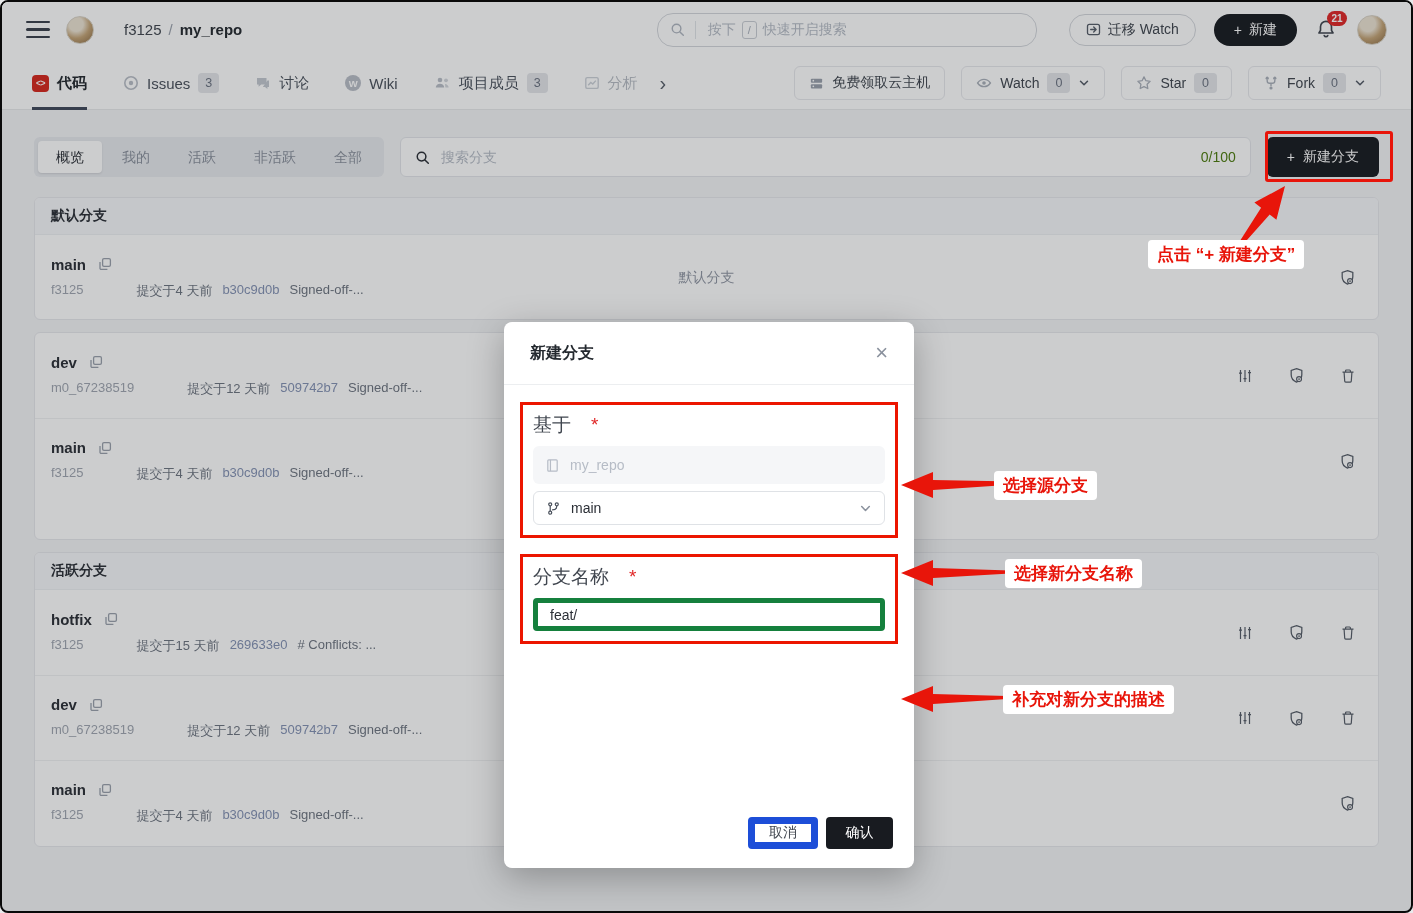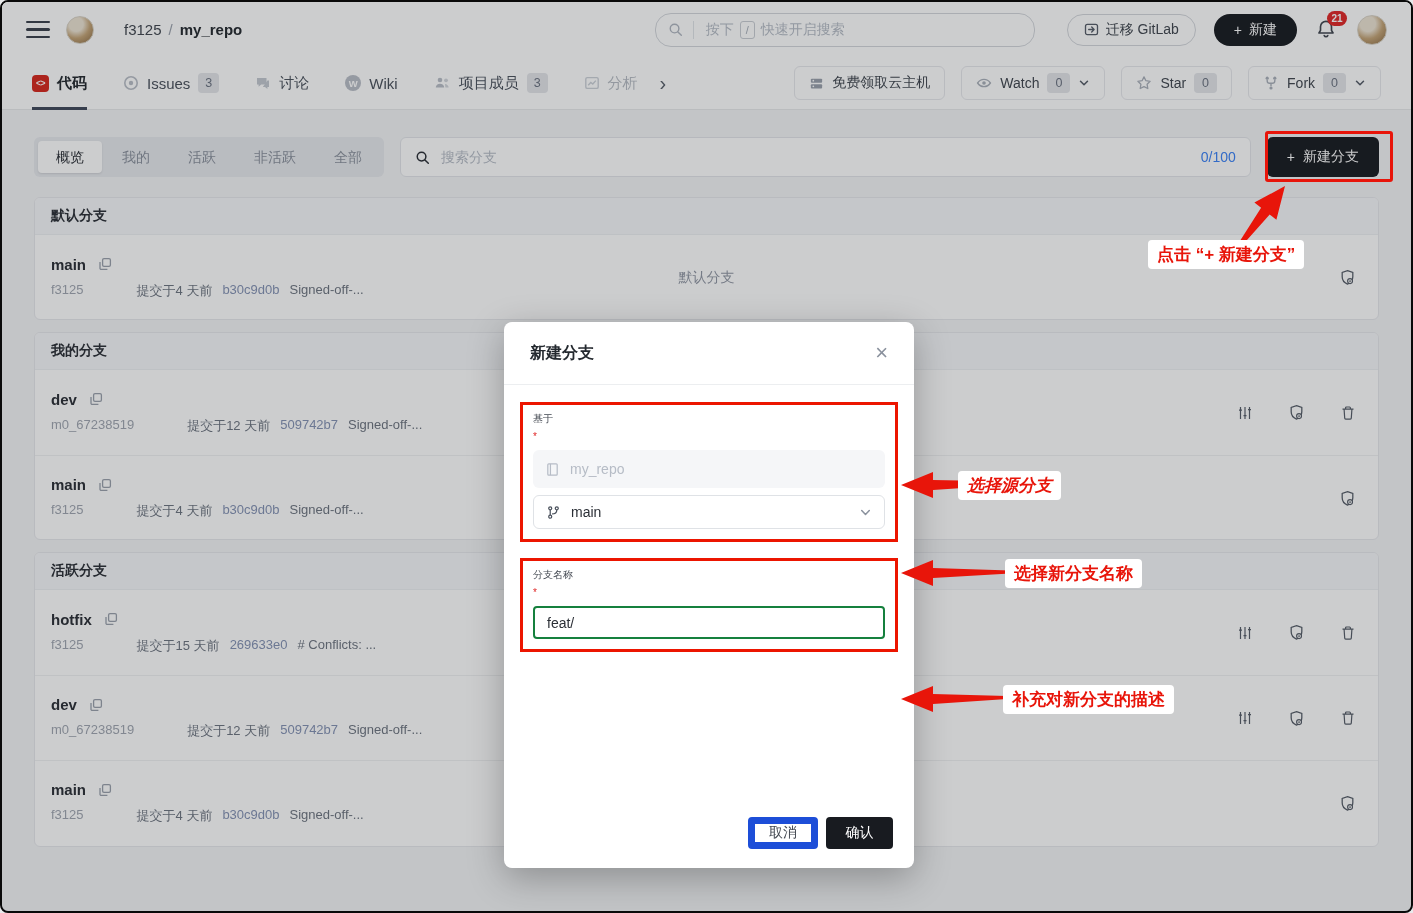--- a/index.html
+++ b/index.html
@@ -61,21 +61,21 @@
   
   .toolbar { position:absolute; top:135px; left:32px; right:32px; height:40px; display:flex; align-items:center; }
   .seg { background:#e7e9ed; border-radius:6px; padding:4px; display:flex; align-items:center; gap:2px; height:40px; }
   .seg-item { padding:0 18px; height:32px; line-height:32px; font-size:14px; color:#8a919d; border-radius:4px; cursor:pointer; white-space:nowrap; }
   .seg-item.active { background:#fff; color:#2b2f36; box-shadow:0 1px 2px rgba(0,0,0,.10); }
   .branch-search { flex:1; margin-left:16px; height:40px; background:#fff; border:1px solid #e3e5e9; border-radius:6px;
                    display:flex; align-items:center; padding:0 14px; gap:9px; }
   .branch-search input { flex:1; border:none; outline:none; font-size:14px; color:#2b2f36; background:transparent;
                          font-family:inherit; }
   .branch-search input::placeholder { color:#b6bcc6; }
-  .search-counter { color:#3b82f6; font-size:14px; }
+  .search-counter { color:#4d7c0f; font-size:14px; }
   .nb-wrap { position:relative; margin-left:16px; }
   .btn-new-branch { height:40px; border-radius:6px; background:#181b20; color:#fff; font-size:14px;
                     display:flex; align-items:center; gap:8px; padding:0 20px; cursor:pointer; white-space:nowrap; }
 
   
   .card { position:absolute; left:32px; right:32px; background:#fff; border:1px solid #e7e8ec; border-radius:6px; overflow:hidden; }
   .card-header { height:37px; display:flex; align-items:center; padding:0 16px; font-size:14px; font-weight:bold;
                  color:#2b2f36; background:#f7f8fa; border-bottom:1px solid #eef0f2; }
   .branch-row { position:relative; height:85px; display:flex; align-items:center; padding:0 22px 0 16px; }
   .branch-row + .branch-row { border-top:1px solid #f0f1f3; }
@@ -95,47 +95,47 @@
   
   .overlay { position:absolute; inset:0; background:rgba(23,26,31,0.22); z-index:50; }
   .modal { position:absolute; left:502px; top:320px; width:410px; height:546px; background:#fff; border-radius:8px;
            box-shadow:0 10px 36px rgba(0,0,0,.28); z-index:60; }
   .modal-header { height:63px; display:flex; align-items:center; justify-content:space-between; padding:0 26px;
                   border-bottom:1px solid #eceef0; }
   .modal-title { font-size:16px; font-weight:bold; color:#24292f; }
   .modal-close { font-size:22px; color:#8a919d; cursor:pointer; line-height:1; }
   .modal-body { padding:1px 0 0; }
   .red-frame { margin:16px 16px 0; border:3px solid #ec1500; padding:7px 10px 10px; }
-  .f-label { font-size:10px; color:#40464f; margin-bottom:8px; display:flex; gap:5px; align-items:baseline;flex-direction:column; }
+  .f-label { font-size:19px; color:#40464f; margin-bottom:8px; display:flex; gap:20px; align-items:baseline; }
   .req { color:#e02727; }
   .in-disabled { height:38px; background:#f5f6f8; border-radius:6px; display:flex; align-items:center; gap:10px;
                  padding:0 12px; color:#b6bcc6; font-size:14px; }
   .in-select { height:34px; margin-top:7px; background:#fff; border:1px solid #dfe2e6; border-radius:6px;
                display:flex; align-items:center; gap:10px; padding:0 12px; font-size:14px; color:#2b2f36; cursor:pointer; }
   .in-select .chev { margin-left:auto; color:#8a919d; display:flex; }
-  .in-text { width:100%; height:33px; border:2px solid #15803d; border-radius:4px; padding:0 12px; font-size:14px;
+  .in-text { width:100%; height:33px; border:5px solid #15803d; border-radius:4px; padding:0 12px; font-size:14px;
              color:#2b2f36; outline:none; font-family:inherit; background:#fff; }
   .in-area { width:100%; height:107px; border:1px solid #dfe2e6; border-radius:4px; padding:9px 12px; font-size:14px;
              color:#2b2f36; outline:none; resize:none; font-family:inherit; background:#fff; }
   .in-area::placeholder { color:#b6bcc6; }
   .area-counter { text-align:right; font-size:13px; color:#b0b6c0; margin-top:4px; }
   .modal-footer { position:absolute; right:21px; bottom:19px; display:flex; gap:8px; }
   .btn-cancel { width:70px; height:32px; border-radius:4px; border:7px solid #1d4ed8; background:#fff; font-size:14px;
                 color:#40464f; display:flex; align-items:center; justify-content:center; cursor:pointer; }
   .btn-confirm { width:67px; height:32px; border-radius:4px; background:#181b20; color:#fff; font-size:14px;
                  display:flex; align-items:center; justify-content:center; cursor:pointer; }
 
   
   .anno-box { position:absolute; left:1263px; top:129px; width:128px; height:51px; border:3.5px solid #e8150a;
               border-radius:3px; z-index:70; pointer-events:none; }
   .anno-svg { position:absolute; inset:0; width:1413px; height:913px; z-index:66; pointer-events:none; }
   .anno-label { position:absolute; z-index:70; background:#fff; color:#e8150a; font-weight:bold; font-size:17px;
                 padding:3px 9px; border-radius:4px; white-space:nowrap; }
   .lbl-1 { left:1146px; top:238px; }
-  .lbl-2 { left:956px; top:469px;font-style:italic; }
+  .lbl-2 { left:992px; top:469px; }
   .lbl-3 { left:1003px; top:557px; }
   .lbl-4 { left:1001px; top:683px; }
 
   svg.ic { display:block; }
 </style>
 </head>
 <body>
 
 <div class="viewport">
 
@@ -164,21 +164,21 @@
         <span class="kbd">/</span>
         <span>快速开启搜索</span>
       </span>
     </div>
     <div class="hd-right">
       <div class="btn-pill btn-migrate">
         <svg class="ic" width="15" height="15" viewBox="0 0 16 16">
             <rect x="1.6" y="2.6" width="12.8" height="10.8" rx="2" fill="none" stroke="#565d68" stroke-width="1.4"></rect>
             <path d="M5 8h5.4M8.2 5.4L10.8 8l-2.6 2.6" fill="none" stroke="#565d68" stroke-width="1.4" stroke-linecap="round" stroke-linejoin="round"></path>
           </svg>
-        <span>迁移 GitLab</span>
+        <span>迁移 Watch</span>
       </div>
       <div class="btn-pill btn-new">
         <span>+</span>
         <span>新建</span>
       </div>
       <div class="bell-wrap">
         <svg class="ic" width="22" height="22" viewBox="0 0 20 20">
             <path d="M10 3a5 5 0 0 0-5 5v3.2L3.6 13.6h12.8L15 11.2V8a5 5 0 0 0-5-5z" fill="none" stroke="#40464f" stroke-width="1.5" stroke-linejoin="round"></path>
             <path d="M8.4 16a1.8 1.8 0 0 0 3.2 0" fill="none" stroke="#40464f" stroke-width="1.5" stroke-linecap="round"></path>
           </svg>
@@ -327,21 +327,20 @@
               <path d="M8 1.5l5 1.8v3.9c0 3.2-2 5.7-5 7-3-1.3-5-3.8-5-7V3.3z" fill="none" stroke="currentColor" stroke-width="1.2"></path>
               <circle cx="10.4" cy="11.4" r="2.3" fill="#fff" stroke="currentColor" stroke-width="1.1"></circle>
               <circle cx="10.4" cy="11.4" r=".8" fill="currentColor"></circle>
             </svg>
           </span>
       </div>
     </div>
   </div>
 
   <div class="card" style="top:330px;height:208px;">
-    <div class="card-header">我的分支</div>
     <div class="branch-row">
       <div class="branch-info">
         <div class="bn-line">
           <span class="branch-name">dev</span>
           <span class="copy-icon">
               <svg class="ic" width="14" height="14" viewBox="0 0 14 14" fill="none" stroke="currentColor" stroke-width="1.3">
                 <rect x="4.6" y="1.6" width="7.8" height="7.8" rx="1.4"></rect>
                 <path d="M9.4 12.4H3.2a1.2 1.2 0 0 1-1.2-1.2V5"></path>
               </svg>
             </span>

